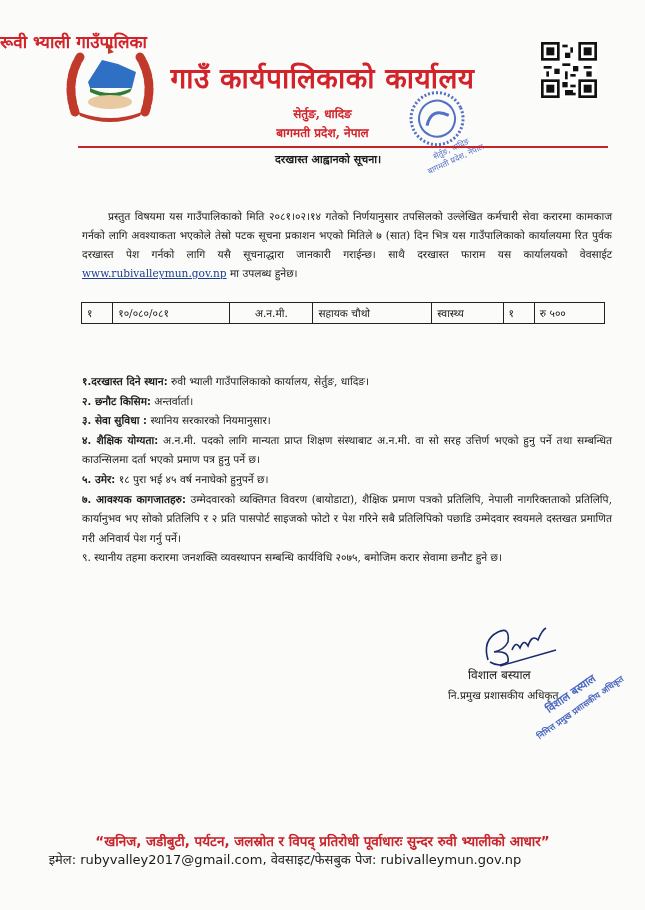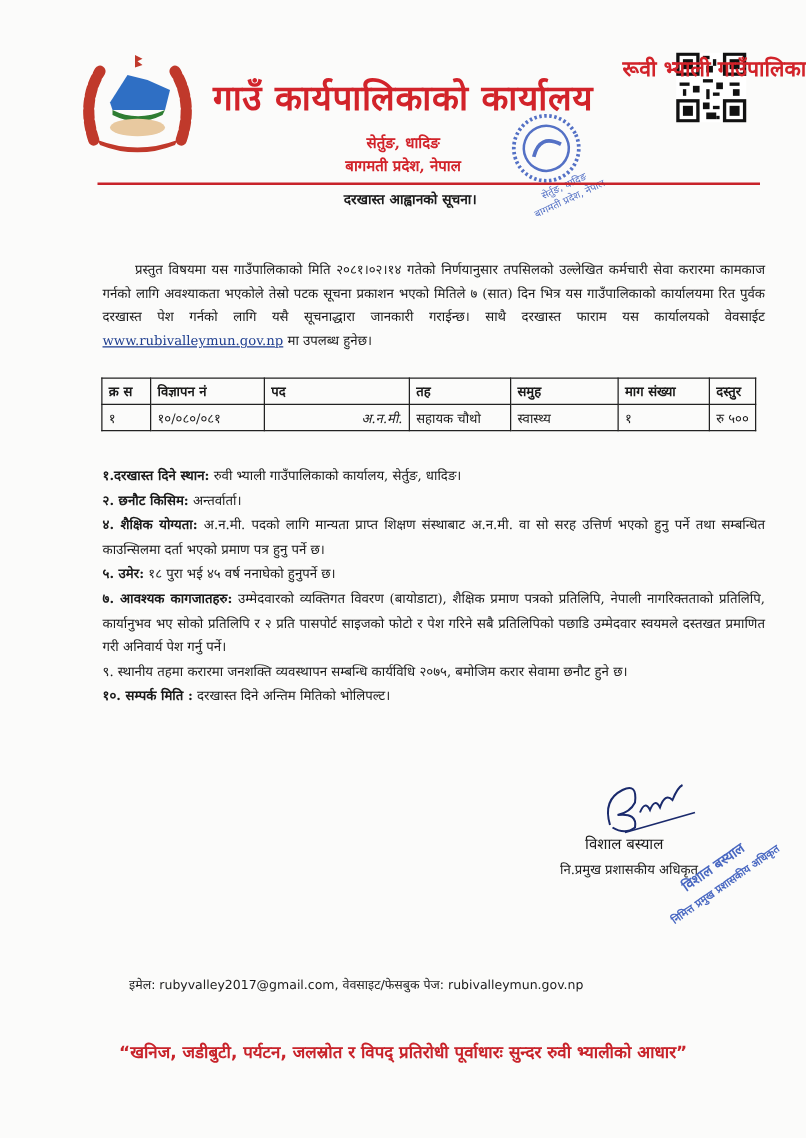--- a/index.html
+++ b/index.html
@@ -1,51 +1,51 @@
 <!DOCTYPE html>
 <html><head>
 <meta charset="utf-8">
 <style>
   html, body { margin:0; padding:0; }
   body { width:645px; height:910px; background:#fbfbfa; position:relative; overflow:hidden;
          font-family:"DejaVu Sans", sans-serif; color:#1a1a1a; }
   .page { position:absolute; left:0; top:0; width:645px; height:910px; }
   .logo { position:absolute; left:60px; top:42px; width:100px; height:80px; }
   .qr { position:absolute; left:540px; top:42px; width:58px; height:56px; }
-  .hdr1 { position:absolute; left:0; width:645px; top:43px; text-align:right; color:#d2232a;
+  .hdr1 { position:absolute; left:0; width:645px; top:30px; text-align:left; color:#d2232a;
           font-family:"DejaVu Serif", serif; font-weight:bold; font-size:17px; }
   .hdr2 { position:absolute; left:0; width:645px; top:58px; text-align:center; color:#d2232a;
           font-family:"DejaVu Serif", serif; font-weight:bold; font-size:28px; letter-spacing:0.5px; }
   .hdr3 { position:absolute; left:0; width:645px; top:105px; text-align:center; color:#d2232a;
           font-family:"DejaVu Serif", serif; font-weight:bold; font-size:12px; }
   .hdr4 { position:absolute; left:0; width:645px; top:124px; text-align:center; color:#d2232a;
           font-family:"DejaVu Serif", serif; font-weight:bold; font-size:12px; }
   .rule { position:absolute; left:78px; top:146px; width:530px; height:2px; background:#c8232a; }
   .notice-title { position:absolute; left:275px; top:151px; font-size:11px; font-weight:bold; }
   .second-pub { position:absolute; right:38px; top:170px; font-size:11px; font-weight:bold; }
   .stamp { position:absolute; left:395px; top:80px; width:90px; height:90px; }
   .para { position:absolute; left:82px; top:207px; width:530px; font-size:10.6px; line-height:19px;
           text-align:justify; text-indent:26px; font-family:"DejaVu Serif", serif; }
   .para .link { color:#1d3d8f; text-decoration:underline; }
   table.posts { position:absolute; left:81px; top:302px; width:524px; border-collapse:collapse;
                 font-size:10.5px; font-family:"DejaVu Serif", serif; }
   table.posts td, table.posts th { border:1.3px solid #222; padding:2px 5px; height:16px; text-align:left; font-weight:bold; }
   table.posts td { font-weight:normal; }
-  table.posts td.center { text-align:right;font-style:italic; }
+  table.posts td.center { text-align:center; }
   .items { position:absolute; left:82px; top:372px; width:530px; font-size:10.6px; line-height:19.6px;
            font-family:"DejaVu Serif", serif; }
   .items .item { text-align:justify; }
   .items .item b { font-weight:bold; }
   .sign { position:absolute; left:480px; top:620px; width:80px; height:50px; }
   .signer-name { position:absolute; left:468px; top:666px; font-size:12px; font-family:"DejaVu Serif", serif; }
   .signer-title { position:absolute; left:448px; top:688px; font-size:10.5px; font-family:"DejaVu Serif", serif; }
   .blue-stamp { position:absolute; left:520px; top:660px; width:110px; height:80px; }
   .motto { position:absolute; left:0; width:645px; top:792px; text-align:center; color:#c8232a;
            font-size:13.5px; font-weight:bold; font-family:"DejaVu Sans", sans-serif;margin-top:40px; }
-  .contact { position:absolute; left:0; width:570px; top:780px; text-align:center; font-size:10px; color:#1a1a1a; }
+  .contact { position:absolute; left:0; width:570px; top:850px; text-align:center; font-size:13px; color:#1a1a1a; }
   .cs { position:absolute; left:24px; top:860px; display:flex; align-items:center; }
   .cs-icon { width:22px; height:22px; border:2px solid #a5a5a5; border-radius:3px; color:#a5a5a5; font-size:11px;
              font-weight:bold; display:flex; align-items:center; justify-content:center; box-sizing:border-box;
              font-family:"DejaVu Sans", sans-serif; }
   .cs-text { color:#aaa; font-size:19px; margin-left:8px; font-family:"Liberation Sans", sans-serif; }
 </style>
 </head>
 <body>
 
 <div class="page">
@@ -109,49 +109,40 @@
 
   <div class="rule"></div>
   <div class="notice-title">दरखास्त आह्वानको सूचना।</div>
 
   <div class="para">
     <span>प्रस्तुत विषयमा यस गाउँपालिकाको मिति २०८१।०२।१४ गतेको निर्णयानुसार तपसिलको उल्लेखित कर्मचारी सेवा करारमा कामकाज गर्नको लागि अवश्याकता भएकोले तेस्रो पटक सूचना प्रकाशन भएको मितिले ७ (सात) दिन भित्र यस गाउँपालिकाको कार्यालयमा रित पुर्वक दरखास्त पेश गर्नको लागि यसै सूचनाद्धारा जानकारी गराईन्छ। साथै दरखास्त फाराम यस कार्यालयको वेवसाईट </span><span class="link">www.rubivalleymun.gov.np</span><span>  मा उपलब्ध हुनेछ।</span>
   </div>
 
   <table class="posts">
     <tbody>
-        <tr>
-      <th style="width:28px;">क्र स</th>
-      <th style="width:80px;">विज्ञापन नं</th>
-      <th style="width:105px;">पद</th>
-      <th style="width:70px;">तह</th>
-      <th style="width:75px;">समुह</th>
-      <th style="width:62px;">माग संख्या</th>
-      <th>दस्तुर</th>
-    </tr>
     <tr>
       <td>१</td>
       <td>१०/०८०/०८१</td>
       <td class="center">अ.न.मी.</td>
       <td>सहायक चौथो</td>
       <td>स्वास्थ्य</td>
       <td>१</td>
       <td>रु ५००</td>
     </tr>
   </tbody>
     </table>
 
   <div class="items">
     <div class="item"><b>१.दरखास्त दिने स्थान:</b><span> रुवी भ्याली गाउँपालिकाको कार्यालय, सेर्तुङ, धादिङ।</span></div>
     <div class="item"><b>२. छनौट किसिम:</b><span> अन्तर्वार्ता।</span></div>
+    <div class="item"><b>३. सेवा सुविधा :</b><span> स्थानिय सरकारको नियमानुसार।</span></div>
     <div class="item"><b>४.  शैक्षिक योग्यता:</b><span> अ.न.मी. पदको लागि मान्यता प्राप्त शिक्षण संस्थाबाट अ.न.मी. वा सो सरह उत्तिर्ण भएको हुनु पर्ने तथा सम्बन्धित काउन्सिलमा दर्ता भएको प्रमाण पत्र हुनु पर्ने छ।</span></div>
     <div class="item"><b>५. उमेर:</b><span>  १८ पुरा भई ४५ वर्ष ननाघेको हुनुपर्ने छ।</span></div>
     <div class="item"><b>७. आवश्यक कागजातहरु:</b><span> उम्मेदवारको व्यक्तिगत विवरण (बायोडाटा), शैक्षिक प्रमाण पत्रको प्रतिलिपि, नेपाली नागरिक्तताको प्रतिलिपि,  कार्यानुभव भए सोको प्रतिलिपि र २ प्रति पासपोर्ट साइजको फोटो र पेश गरिने सबै प्रतिलिपिको पछाडि उम्मेदवार स्वयमले दस्तखत प्रमाणित गरी अनिवार्य पेश गर्नु पर्ने।</span></div>
     <div class="item"><b></b><span>९. स्थानीय तहमा करारमा जनशक्ति व्यवस्थापन सम्बन्धि कार्यविधि २०७५, बमोजिम करार सेवामा छनौट हुने छ।</span></div>
-    <div class="item"><b>१०. सम्पर्क मिति :</b><span> दरखास्त दिने अन्तिम मितिको भोलिपल्ट।</span></div>
   </div>
 
   <svg class="sign" viewBox="0 0 80 50">
     <path d="M8 40 Q2 20 18 12 Q30 6 28 22 Q24 30 14 32 Q30 30 28 42 Q20 48 10 42" fill="none" stroke="#1a2a6c" stroke-width="1.6"></path>
     <path d="M32 30 Q36 20 40 28 Q44 18 48 26 Q52 14 58 20 Q62 10 66 8" fill="none" stroke="#1a2a6c" stroke-width="1.6"></path>
     <path d="M20 46 L76 30" stroke="#1a2a6c" stroke-width="1.4"></path>
   </svg>
   <div class="signer-name">विशाल बस्याल</div>
   <div class="signer-title">नि.प्रमुख प्रशासकीय अधिकृत</div>
 

